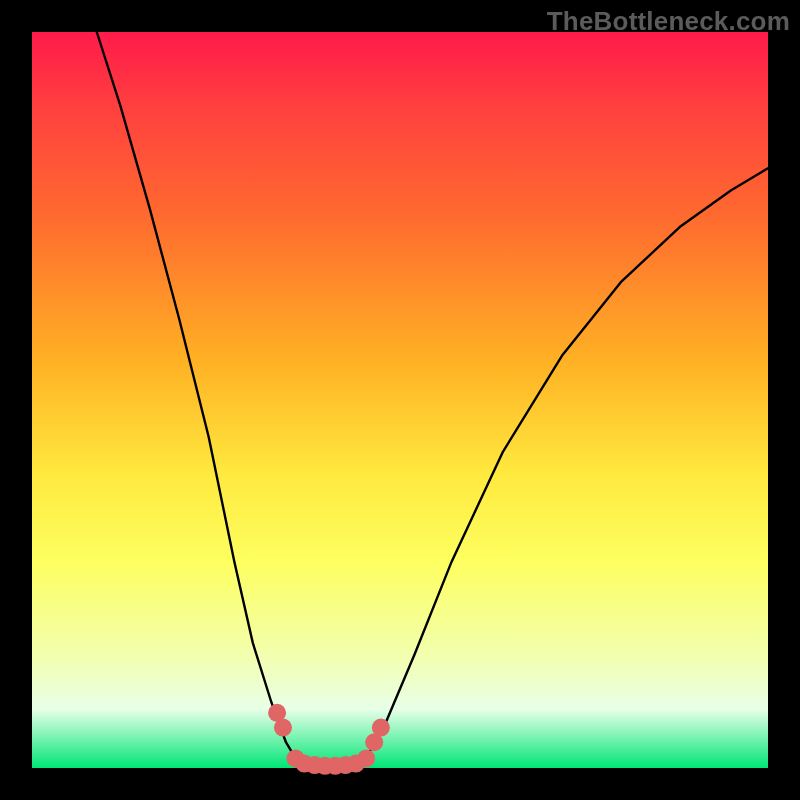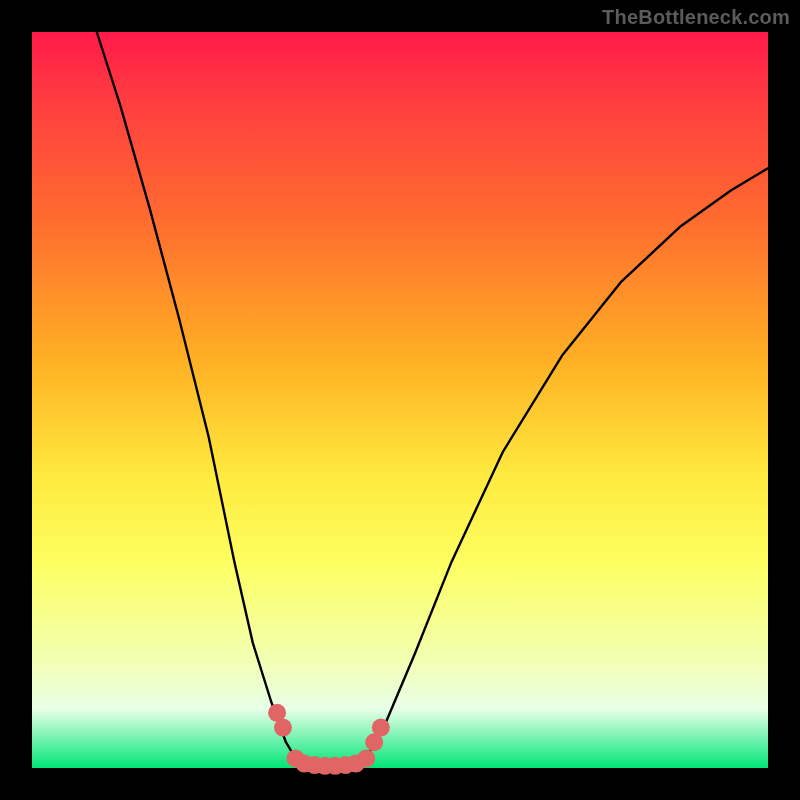--- a/index.html
+++ b/index.html
@@ -34,21 +34,21 @@
       #f2ffb0 85%,
       #e8ffe8 92%,
       #00e676 100%
     );
   }
   .watermark {
     position: absolute;
     top: 6px;
     right: 10px;
     font-family: Arial, Helvetica, sans-serif;
-    font-size: 20px;
+    font-size: 26px;
     font-weight: 600;
     color: #5b5b5b;
     letter-spacing: 0.2px;
     user-select: none;
   }
   svg.curve {
     position: absolute;
     left: 0;
     top: 0;
     width: 736px;

